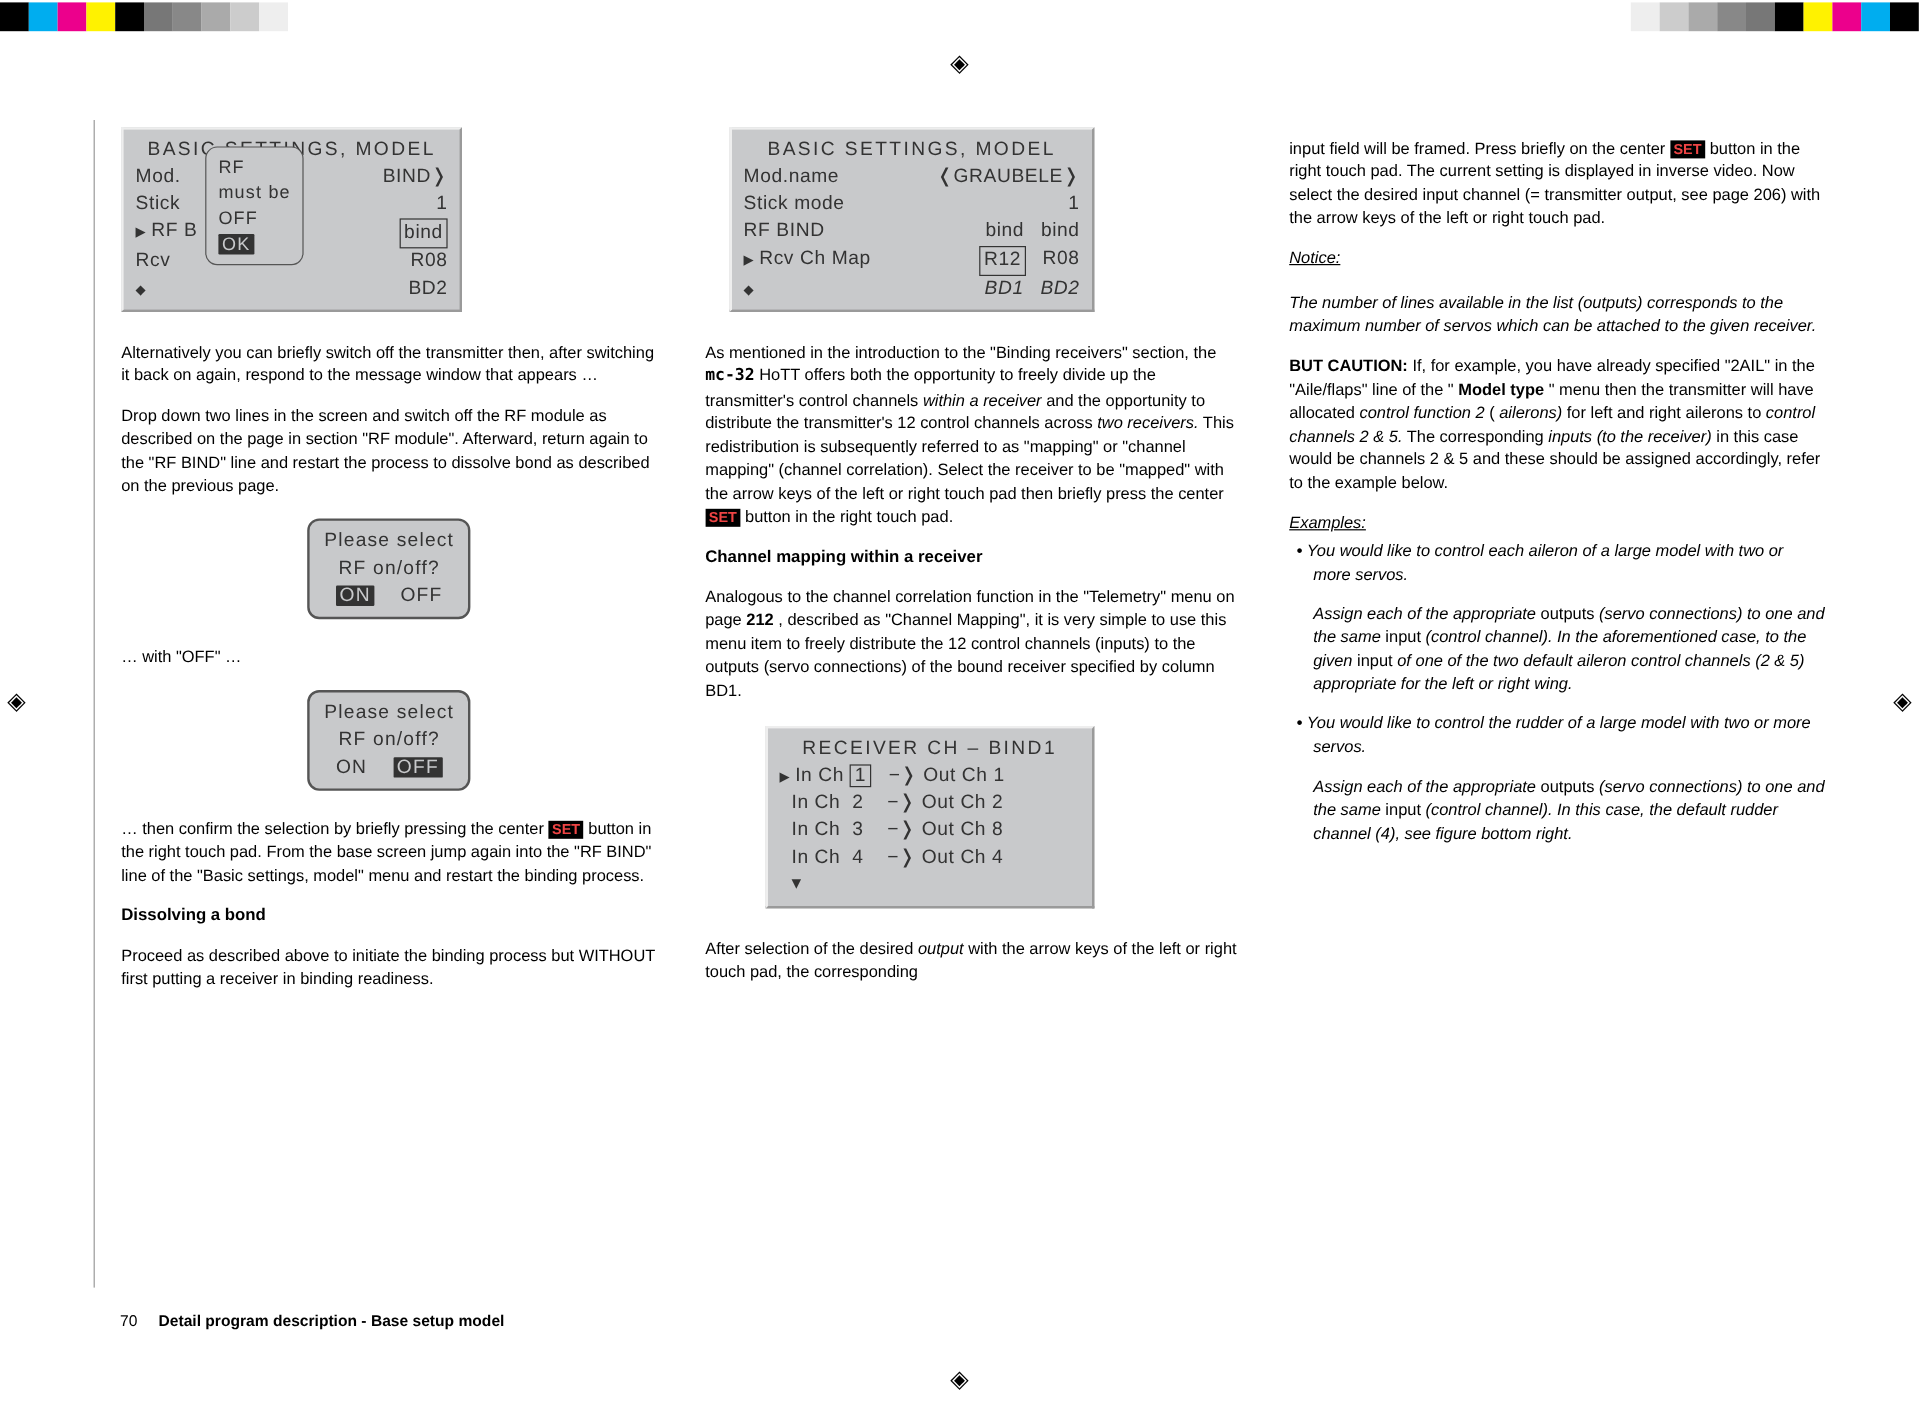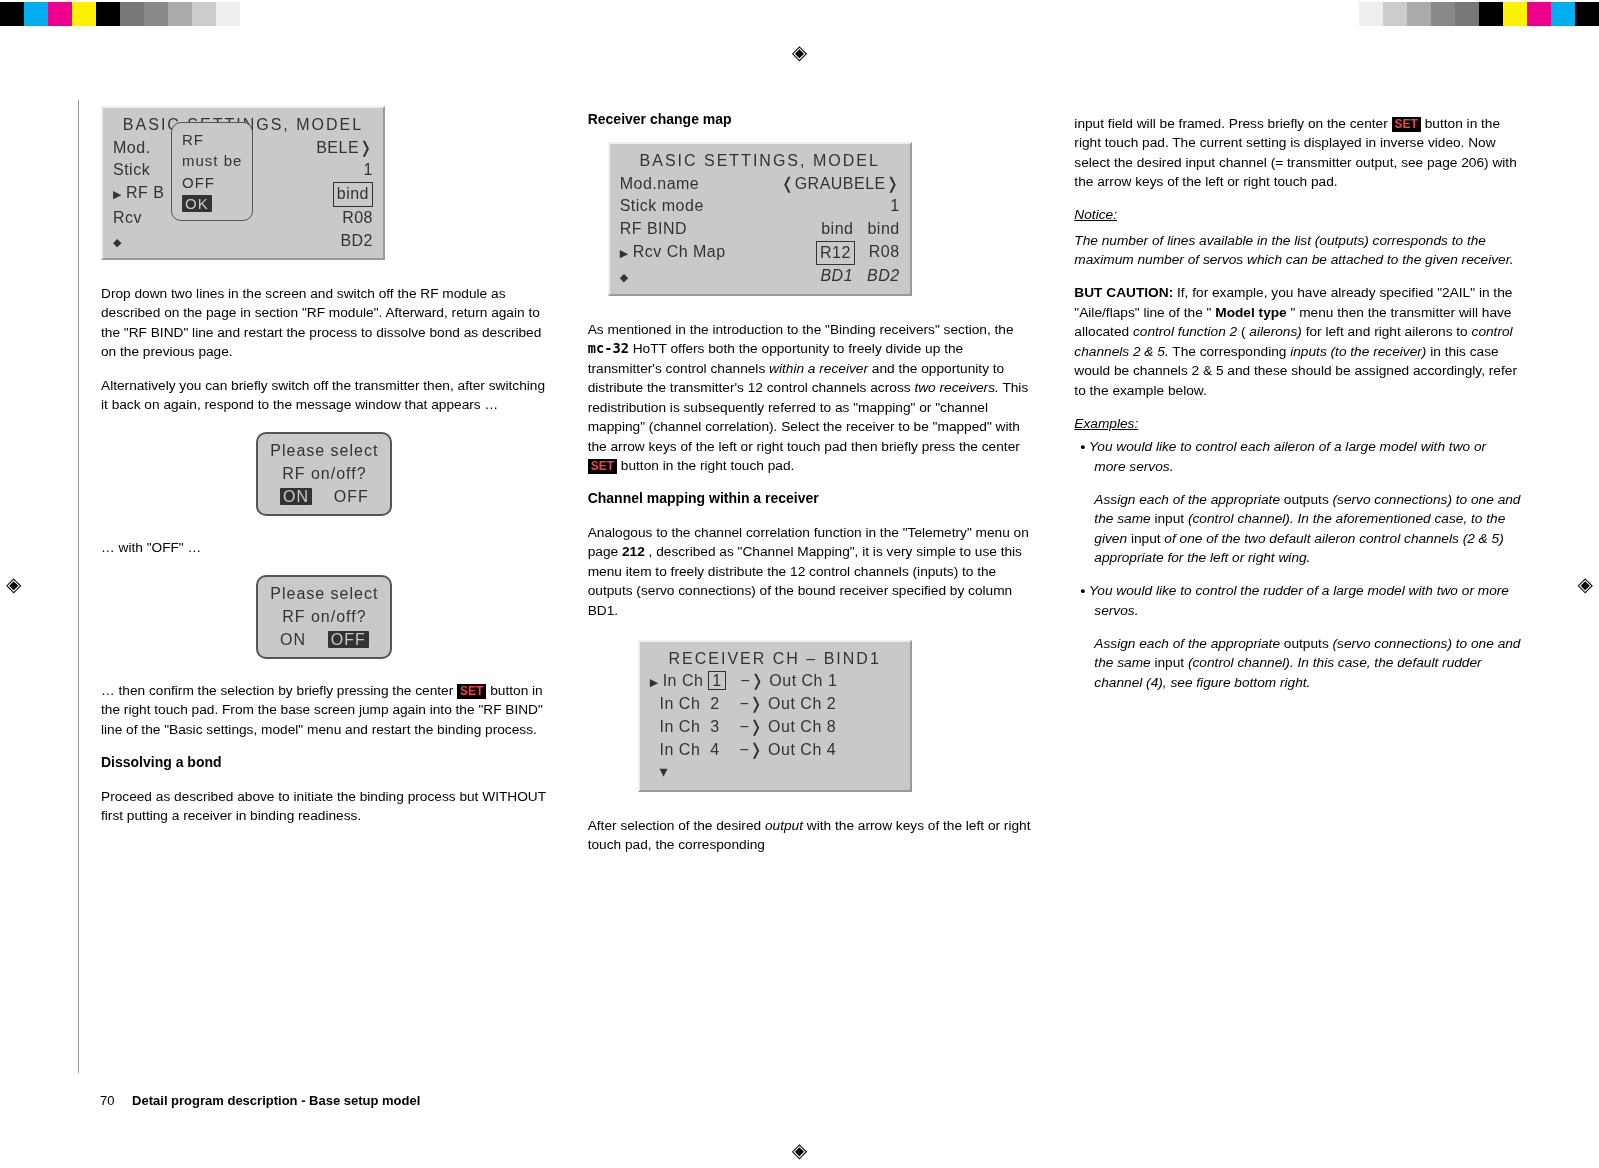--- a/index.html
+++ b/index.html
@@ -122,21 +122,21 @@
 <div class="bottom-reg">◈</div>
 
 <div class="page-area">
 
   <div class="col">
     <div class="first-diagram">
       <div class="lcd" style="width:260px;">
         <div class="lcd-line lcd-title">BASIC  SETTINGS,  MODEL</div>
         <div class="lcd-line lcd-row">
             <span>Mod.</span>
-            <span>BELE❭</span>
+            <span>BIND❭</span>
           </div>
         <div class="lcd-line lcd-row">
             <span>Stick</span>
             <span>1</span>
           </div>
         <div class="lcd-line lcd-row">
             <span class="ptr">RF B</span>
             <span class="lcd-framed">bind</span>
           </div>
         <div class="lcd-line lcd-row">
@@ -149,22 +149,22 @@
           </div>
       </div>
       <div class="overlay-box" style="top:22px; left:70px;">
         <div>RF</div>
         <div>must  be</div>
         <div>OFF</div>
         <div><span class="lcd-inv">OK</span></div>
       </div>
     </div>
 
+    <p>Alternatively you can briefly switch off the transmitter then, after switching it back on again, respond to the message window that appears …</p>
     <p>Drop down two lines in the screen and switch off the RF module as described on the page in section "RF module". Afterward, return again to the "RF BIND" line and restart the process to dissolve bond as described on the previous page.</p>
-    <p>Alternatively you can briefly switch off the transmitter then, after switching it back on again, respond to the message window that appears …</p>
 
     <div class="center-block">
       <div class="lcd-popup">
         <div class="lcd-popup-line">Please select</div>
         <div class="lcd-popup-line">RF on/off?</div>
         <div class="lcd-popup-line">
           <span class="lcd-inv">ON</span>
           &nbsp;&nbsp;
           <span>OFF</span>
         </div>
@@ -189,21 +189,20 @@
       <span>… then confirm the selection by briefly pressing the center </span>
       <span class="inline-btn">SET</span>
       <span> button in the right touch pad. From the base screen jump again into the "RF BIND" line of the "Basic settings, model" menu and restart the binding process.</span>
     </p>
 
     <h4>Dissolving a bond</h4>
     <p>Proceed as described above to initiate the binding process but WITHOUT first putting a receiver in binding readiness.</p>
   </div>
 
   <div class="col">
-    <h4>Receiver change map</h4>
 
     <div class="lcd" style="width:280px; margin-left:20px;">
       <div class="lcd-line lcd-title">BASIC  SETTINGS,  MODEL</div>
       <div class="lcd-line lcd-row">
           <span>Mod.name</span>
           <span>❬GRAUBELE❭</span>
         </div>
       <div class="lcd-line lcd-row">
           <span>Stick mode</span>
           <span>1</span>
@@ -266,21 +265,21 @@
     </p>
   </div>
 
   <div class="col">
     <p>
       <span>input field will be framed. Press briefly on the center </span>
       <span class="inline-btn">SET</span>
       <span> button in the right touch pad. The current setting is displayed in inverse video. Now select the desired input channel (= transmitter output, see page 206) with the arrow keys of the left or right touch pad.</span>
     </p>
 
-    <p class="italic-underline" style="margin-bottom:6px;">Notice:</p>
+    <p class="italic-underline" style="margin-bottom:18px;">Notice:</p>
     <p class="italic-p" style="margin-top:2px;">The number of lines available in the list (outputs) corresponds to the maximum number of servos which can be attached to the given receiver.</p>
 
     <p>
       <b>BUT CAUTION:</b>
       <span> If, for example, you have already specified "2AIL" in the "Aile/flaps" line of the "</span>
       <b>Model type</b>
       <span>" menu then the transmitter will have allocated </span>
       <i>control function 2 </i>
       <span>(</span>
       <i>ailerons)</i>

